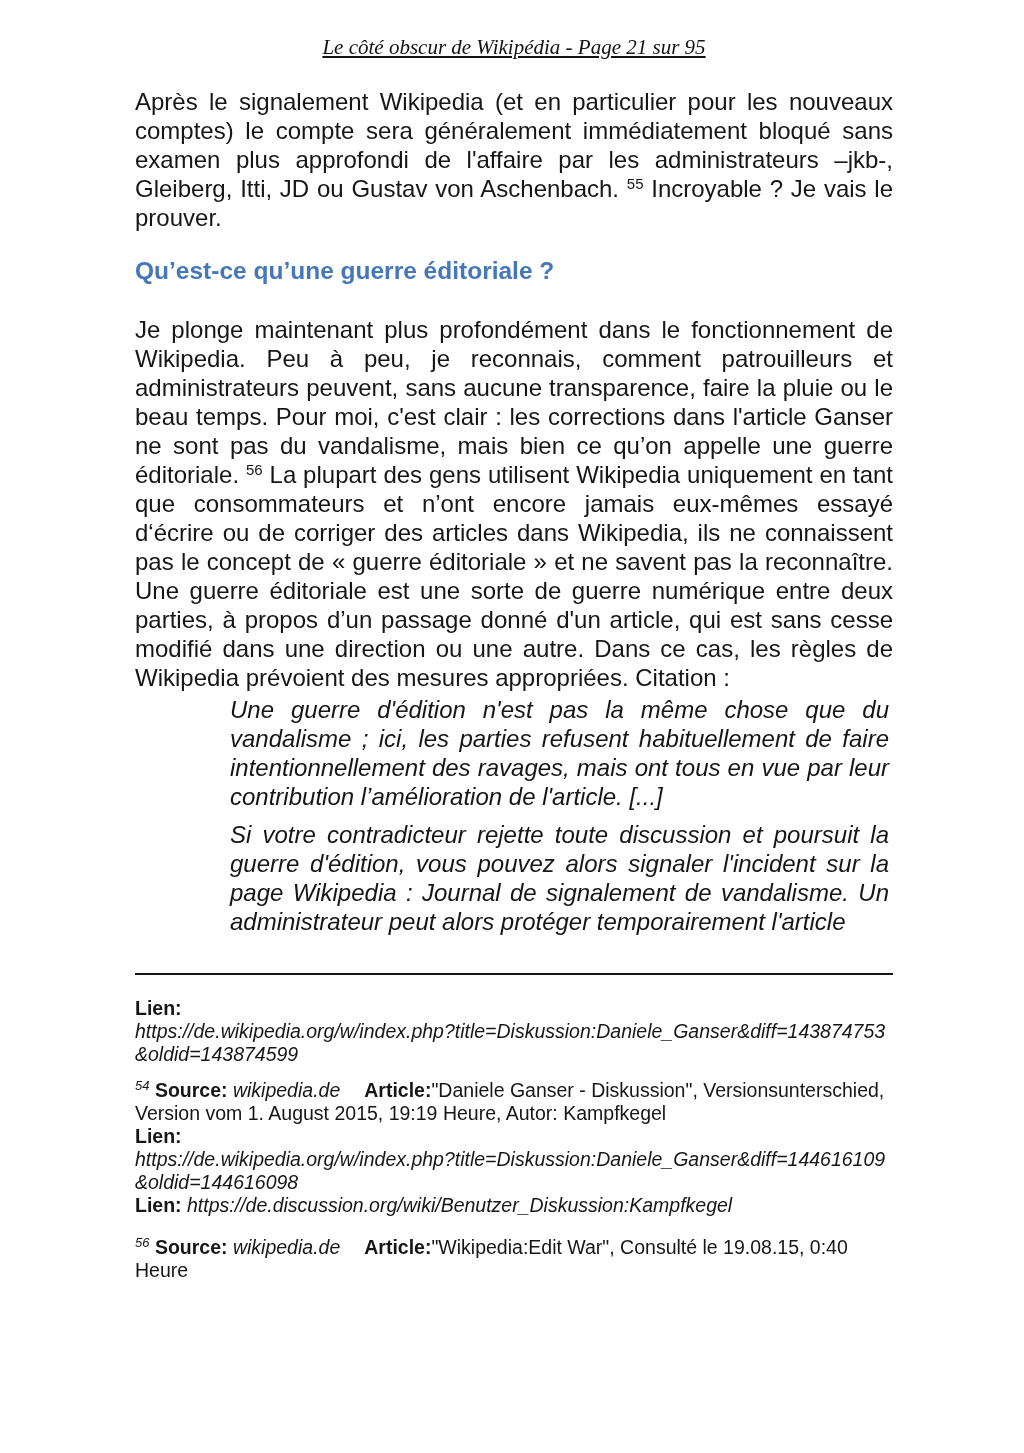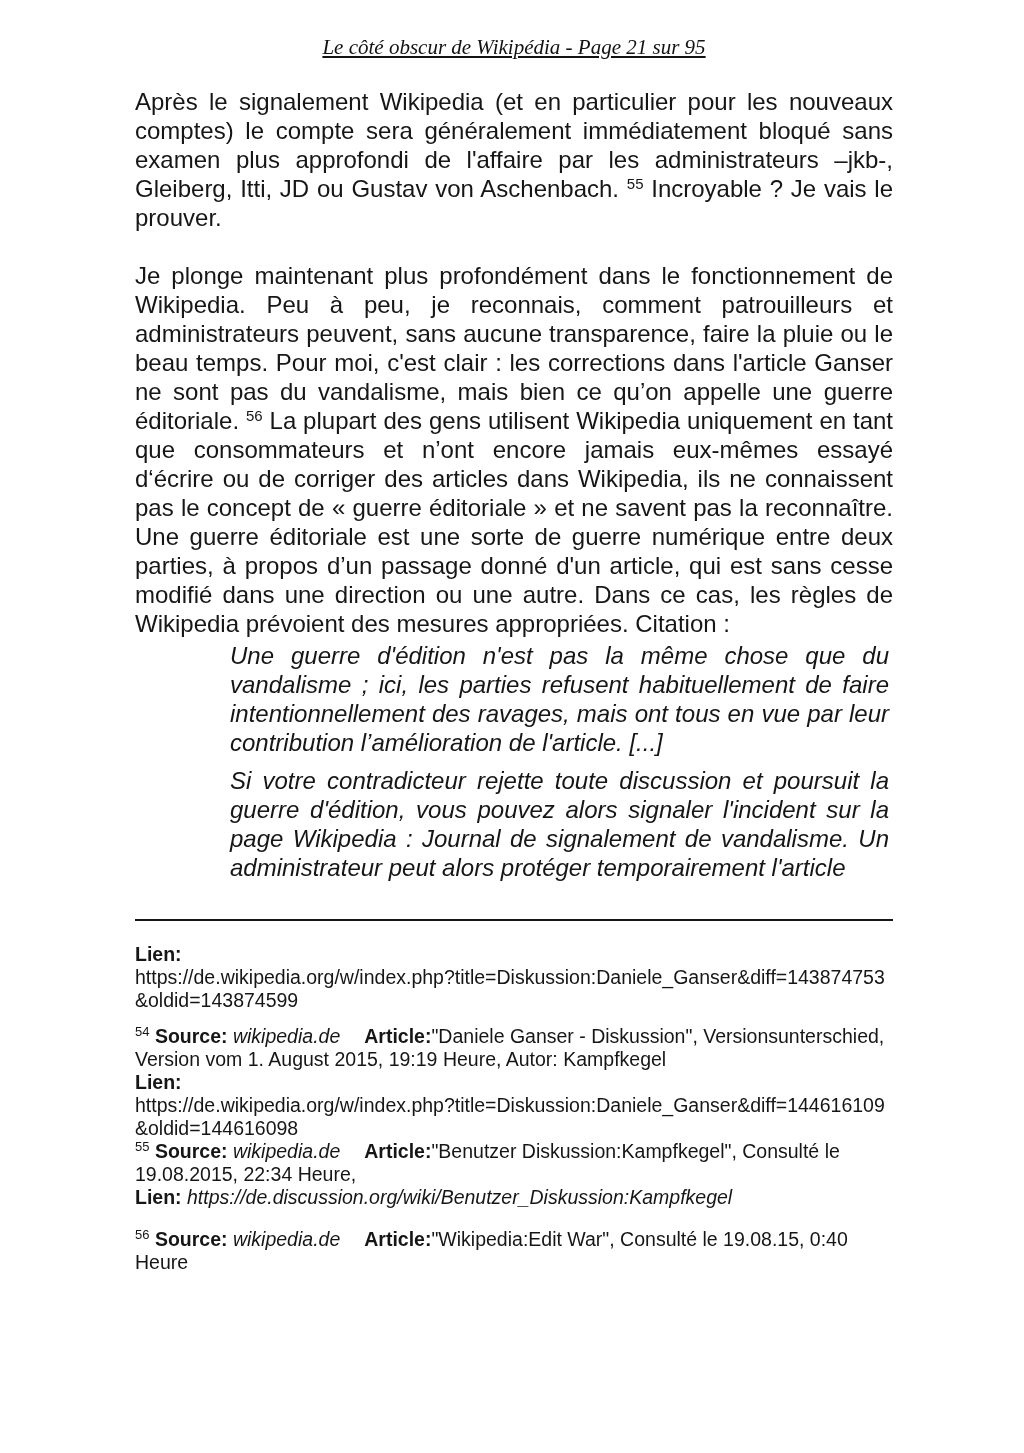--- a/index.html
+++ b/index.html
@@ -66,41 +66,44 @@
     line-height: 23px;
   }
   .fn-intro { margin-top: 22px; }
   .fn54 { margin-top: 13px; }
   .fn55 { margin-top: 0; }
   .fn56 { margin-top: 19px; }
   .fn-strong { font-weight: bold; }
   .fn-site { font-style: italic; }
   .fn-article { margin-left: 24px; }
   .fn-url {
+    font-style: italic;
     overflow-wrap: anywhere;
     word-break: break-all;
   }
   .fn-url-inline { font-style: italic; }
   .fn-marker {
     font-size: 13px;
     line-height: 0;
     vertical-align: 7px;
+    font-style: italic;
   }
 </style>
 </head>
 <body>
 
 <div class="page">
 
   <div class="header">
     <span class="header-text">Le côté obscur de Wikipédia - Page 21 sur 95</span>
   </div>
 
   <p class="body-text para1"><span>Après le signalement Wikipedia (et en particulier pour les nouveaux comptes) le compte sera généralement immédiatement bloqué sans examen plus approfondi de l'affaire par les administrateurs –jkb-, Gleiberg, Itti, JD ou Gustav von Aschenbach.</span> <sup class="fn-ref">55</sup> <span>Incroyable ? Je vais le prouver.</span></p>
 
+  <h2 class="section-heading">Qu’est-ce qu’une guerre éditoriale ?</h2>
 
   <p class="body-text para2"><span>Je plonge maintenant plus profondément dans le fonctionnement de Wikipedia. Peu à peu, je reconnais, comment patrouilleurs et administrateurs peuvent, sans aucune transparence, faire la pluie ou le beau temps. Pour moi, c'est clair : les corrections dans l'article Ganser ne sont pas du vandalisme, mais bien ce qu’on appelle une guerre éditoriale.</span> <sup class="fn-ref">56</sup> <span>La plupart des gens utilisent Wikipedia uniquement en tant que consommateurs et n’ont encore jamais eux-mêmes essayé d‘écrire ou de corriger des articles dans Wikipedia, ils ne connaissent pas le concept de « guerre éditoriale » et ne savent pas la reconnaître. Une guerre éditoriale est une sorte de guerre numérique entre deux parties, à propos d’un passage donné d'un article, qui est sans cesse modifié dans une direction ou une autre. Dans ce cas, les règles de Wikipedia prévoient des mesures appropriées. Citation :</span></p>
 
   <p class="quote quote1">Une guerre d'édition n'est pas la même chose que du vandalisme ; ici, les parties refusent habituellement de faire intentionnellement des ravages, mais ont tous en vue par leur contribution l’amélioration de l'article. [...]</p>
 
   <p class="quote quote2">Si votre contradicteur rejette toute discussion et poursuit la guerre d'édition, vous pouvez alors signaler l'incident sur la page Wikipedia : Journal de signalement de vandalisme. Un administrateur peut alors protéger temporairement l'article</p>
 
   <hr class="footnote-sep">
 
   <div class="footnotes">
@@ -110,21 +113,20 @@
       <div class="fn-url">https://de.wikipedia.org/w/index.php?title=Diskussion:Daniele_Ganser&amp;diff=143874753&amp;oldid=143874599</div>
     </div>
 
     <div class="fn fn54">
       <div><sup class="fn-marker">54</sup> <span class="fn-strong">Source:</span> <span class="fn-site">wikipedia.de</span><span class="fn-strong fn-article">Article:</span><span>"Daniele Ganser - Diskussion", Versionsunterschied, Version vom 1. August 2015, 19:19 Heure, Autor: Kampfkegel</span></div>
       <div class="fn-strong">Lien:</div>
       <div class="fn-url">https://de.wikipedia.org/w/index.php?title=Diskussion:Daniele_Ganser&amp;diff=144616109&amp;oldid=144616098</div>
     </div>
 
     <div class="fn fn55">
-      <div><sup class="fn-marker">55</sup> <span class="fn-strong">Source:</span> <span class="fn-site">wikipedia.de</span><span class="fn-strong fn-article">Article:</span><span>"Benutzer Diskussion:Kampfkegel", Consulté le 19.08.2015, 22:34 Heure,</span></div>
       <div><span class="fn-strong">Lien:</span> <span class="fn-url-inline">https://de.discussion.org/wiki/Benutzer_Diskussion:Kampfkegel</span></div>
     </div>
 
     <div class="fn fn56">
       <div><sup class="fn-marker">56</sup> <span class="fn-strong">Source:</span> <span class="fn-site">wikipedia.de</span><span class="fn-strong fn-article">Article:</span><span>"Wikipedia:Edit War", Consulté le 19.08.15, 0:40 Heure</span></div>
     </div>
 
   </div>
 </div>
 

